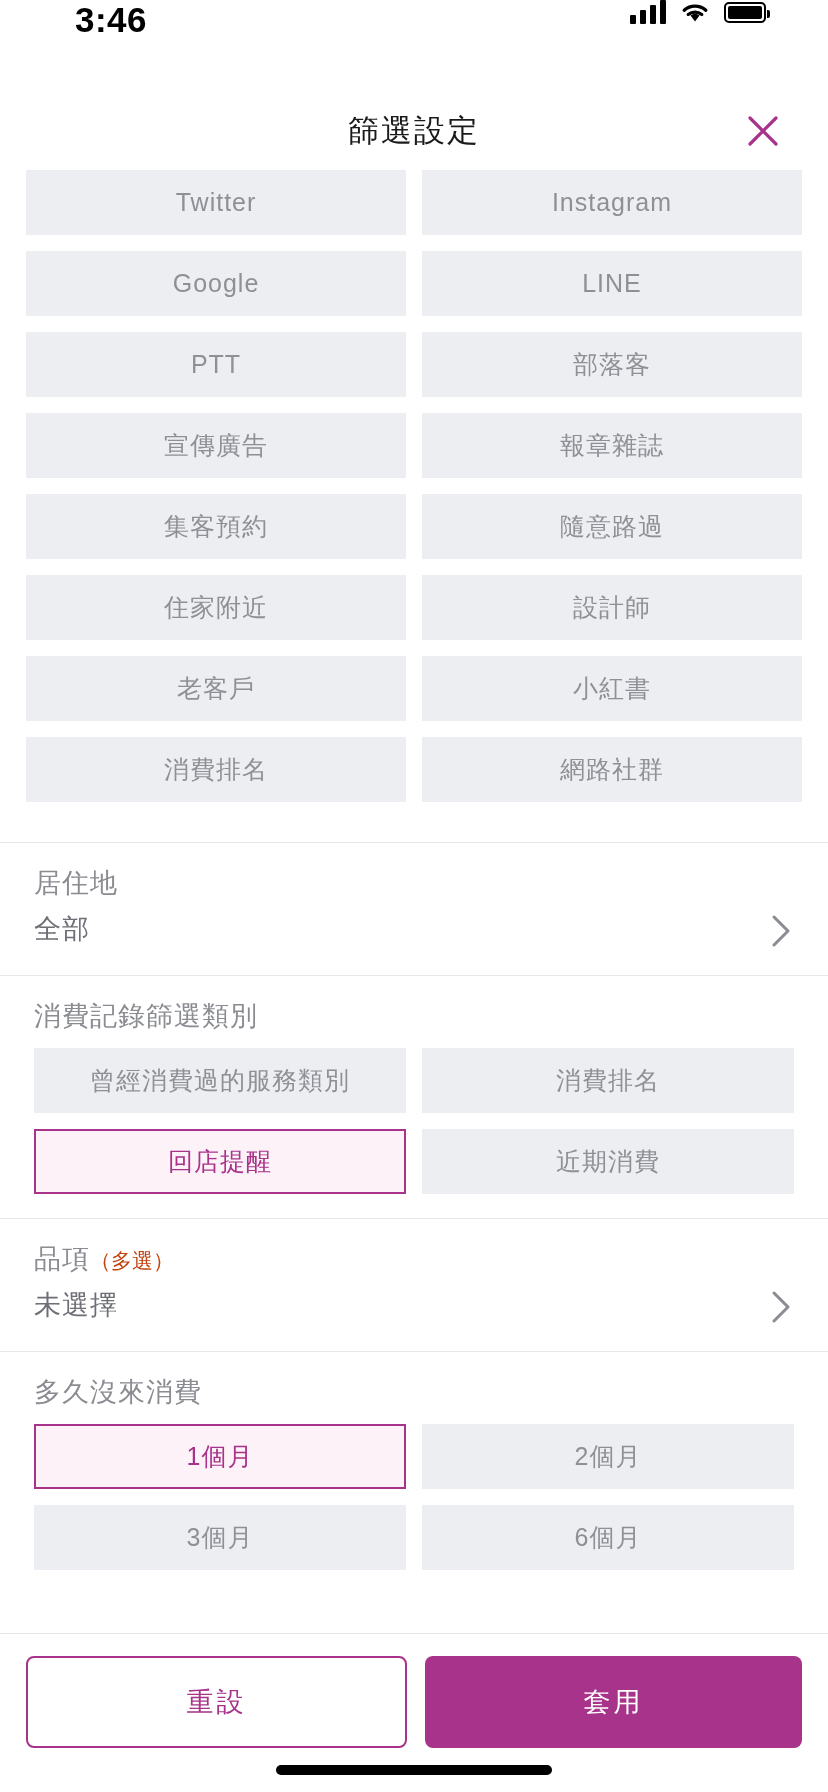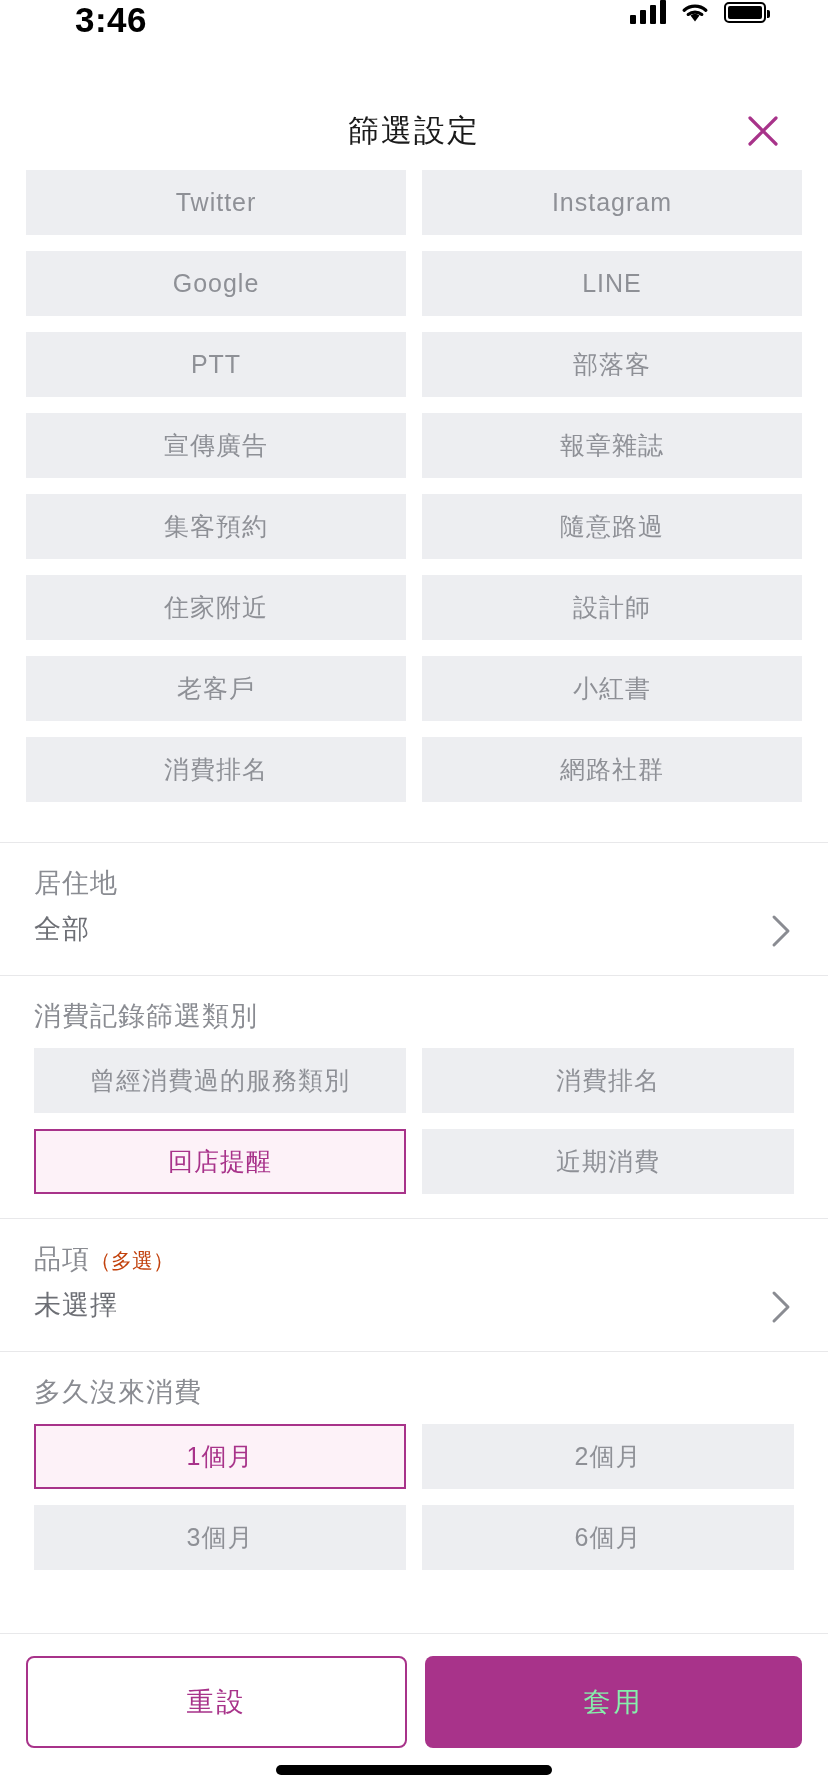--- a/index.html
+++ b/index.html
@@ -81,21 +81,21 @@
     flex:0 0 auto; background:#fff; border-top:1px solid #e8e8ea;
     padding:22px 26px 0;
     display:flex; gap:18px;
   }
   .btn {
     flex:1 1 0; height:92px; border-radius:8px;
     display:flex; align-items:center; justify-content:center;
     font-size:27px; letter-spacing:3px;
   }
   .btn-reset { background:#fff; border:2px solid #a8338a; color:#a8338a; }
-  .btn-apply { background:#a8338a; color:#86efac;text-align:center; }
+  .btn-apply { background:#a8338a; color:#ffffff;text-align:center; }
 
   .home-area { flex:0 0 44px; display:flex; align-items:center; justify-content:center; background:#fff; }
   .home-bar { width:276px; height:10px; border-radius:6px; background:#000; }
 </style>
 </head>
 <body>
 
 <div class="phone">
 
   <div class="statusbar">

